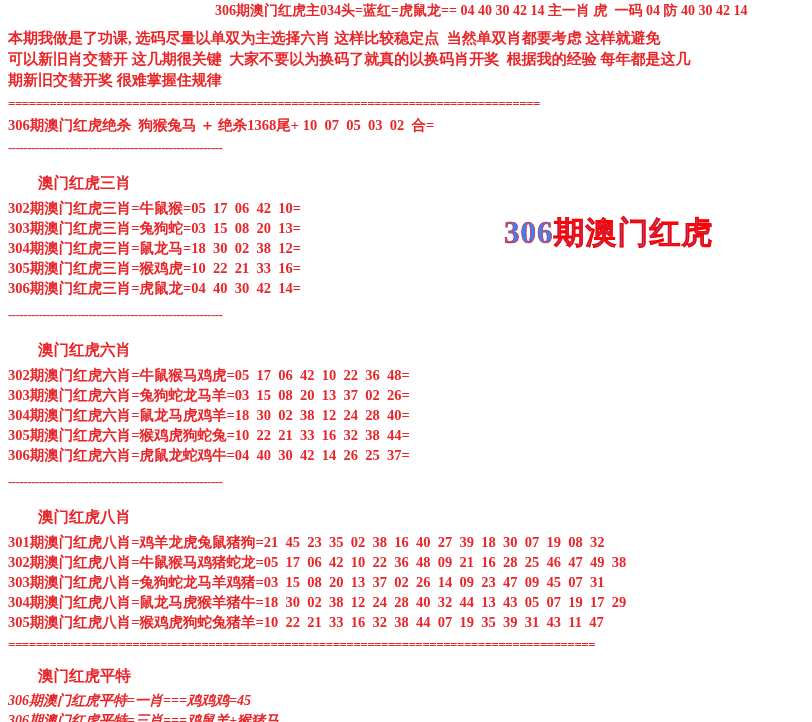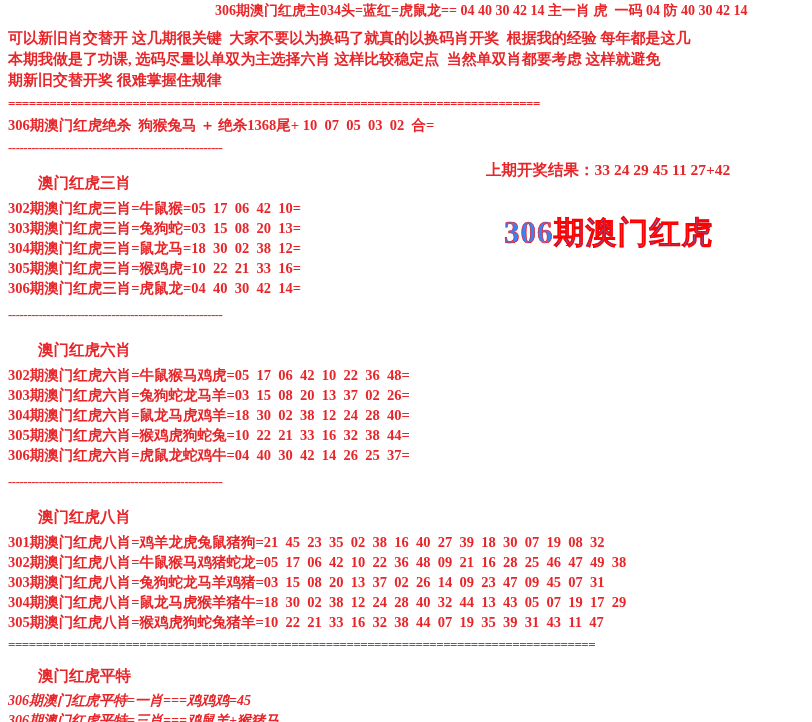--- a/index.html
+++ b/index.html
@@ -96,22 +96,22 @@
 </style>
 </head>
 <body>
 
 <div class="page">
 
   <div class="line topline">306期澳门红虎主034头=蓝红=虎鼠龙== 04 40 30 42 14 主一肖 虎  一码 04 防 40 30 42 14</div>
 
   <div class="spacer-6"></div>
 
+  <div class="para">本期我做是了功课, 选码尽量以单双为主选择六肖 这样比较稳定点  当然单双肖都要考虑 这样就避免</div>
   <div class="para">可以新旧肖交替开 这几期很关键  大家不要以为换码了就真的以换码肖开奖  根据我的经验 每年都是这几</div>
-  <div class="para">本期我做是了功课, 选码尽量以单双为主选择六肖 这样比较稳定点  当然单双肖都要考虑 这样就避免</div>
   <div class="para">期新旧交替开奖 很难掌握住规律</div>
 
   <div class="spacer-6"></div>
   <div class="rule">=============================================================================</div>
   <div class="spacer-4"></div>
 
   <div class="line indent-2">306期澳门红虎绝杀  狗猴兔马 ＋ 绝杀1368尾+ 10  07  05  03  02  合=</div>
 
   <div class="spacer-6"></div>
   <div class="rule">--------------------------------------------------------</div>
@@ -155,16 +155,15 @@
 
   <div class="section-title">澳门红虎平特</div>
   <div class="spacer-4"></div>
   <div class="bottom-block">
     <div class="line indent-2">306期澳门红虎平特=一肖===鸡鸡鸡=45</div>
     <div class="line indent-2">306期澳门红虎平特=三肖===鸡鼠羊+猴猪马</div>
     <div class="line indent-2">306期澳门红虎平特三中三=====29-22-13  24-19-37  01-49-20  36-08-46  33-40-30  32-35-39  21-09-23  25-45-27</div>
 
   </div>
 
-  <div class="result-line">上期开奖结果：33 24 29 45 11 27+42</div>
   <div class="big-title">306期澳门红虎</div>
 
 </div>
 
 </body></html>

